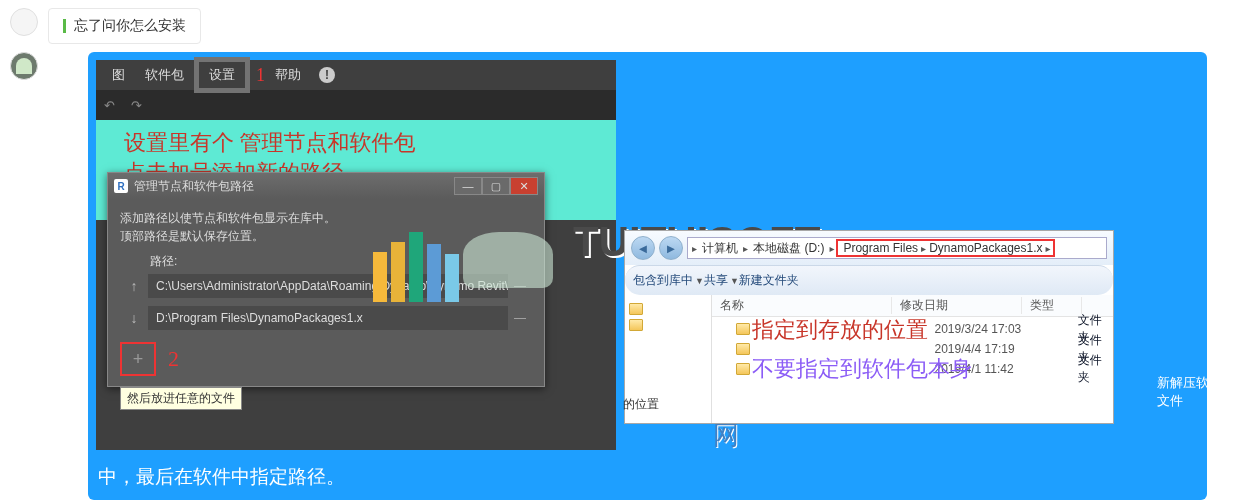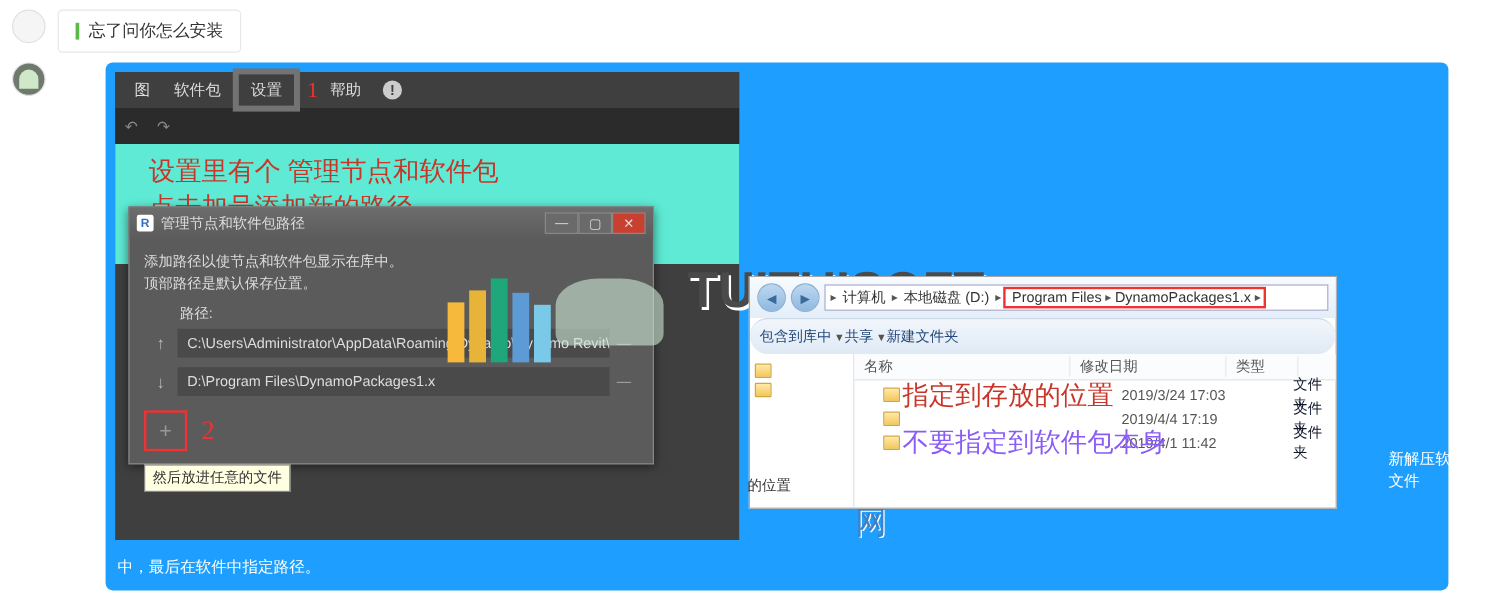--- a/index.html
+++ b/index.html
@@ -5,21 +5,21 @@
     * { margin: 0; padding: 0; box-sizing: border-box; }
     body { font-family: "Microsoft YaHei", Arial, sans-serif; background: #fff; width: 1247px; font-size: 13px; }
     .chat-row { margin: 8px 0; display: flex; align-items: flex-start; }
     .avatar { width: 28px; height: 28px; border-radius: 50%; background: #f5f5f5; border: 1px solid #e0e0e0; margin: 0 10px; flex-shrink: 0; display: flex; align-items: center; justify-content: center; }
     .avatar.sender { background: #6d7a6d; }
     .avatar-inner { width: 16px; height: 16px; background: #d0e8c8; border-radius: 50% 50% 0 0; }
     .bubble-white { background: #fff; border: 1px solid #e8e8e8; border-radius: 4px; padding: 8px 14px; font-size: 14px; color: #333; }
     .bubble-white .green-bar { display:inline-block; width:3px; height:14px; background:#5aba47; vertical-align:middle; margin-right:8px; }
     .big-blue { background: #1e9fff; color: #fff; border-radius: 6px; margin-left: 40px; margin-right: 40px; padding: 0; overflow: visible; position: relative; }
     .blue-content { padding: 8px; display:flex; gap:8px; align-items:flex-start; }
-    .caption { color:#fff; font-size:13px; padding: 6px 10px 10px 10px; }
+    .caption { color:#fff; font-size:19px; padding: 6px 10px 10px 10px; }
     .extra-text { position:absolute; right:-140px; top: 322px; color:#fff; font-size:13px; width:190px; }
 
     
     .dynamo-app { background:#3f3f3f; color:#ddd; width:520px; position:relative; }
     .menu-bar { background:#3f3f3f; display:flex; align-items:center; height:30px; padding:0 6px; font-size:13px; }
     .menu-item { padding: 4px 10px; color:#ddd; }
     .menu-red { border:5px solid #737373; }
     .help-icon { width:16px;height:16px;border-radius:50%;background:#ccc;color:#3f3f3f;display:flex;align-items:center;justify-content:center;font-size:12px;font-weight:bold;margin-left:8px; }
     .marker-1 { color:#e33; font-size:18px; font-family:serif; display:inline-block; margin-left:6px; }
     .toolbar-dark { background:#2b2b2b; height:30px; display:flex; align-items:center; padding:0 8px; gap:16px; color:#888; }

